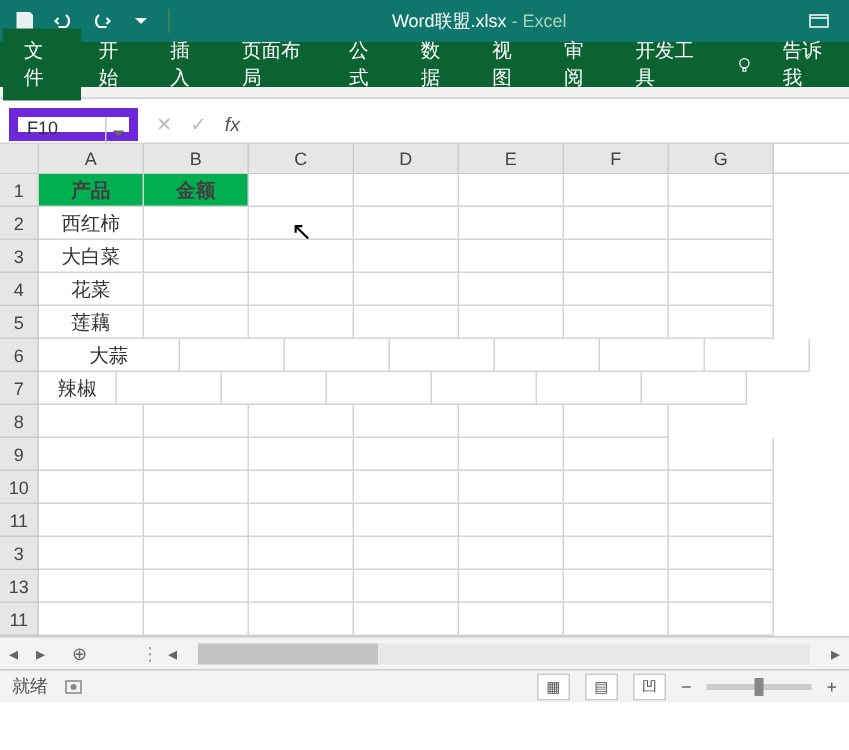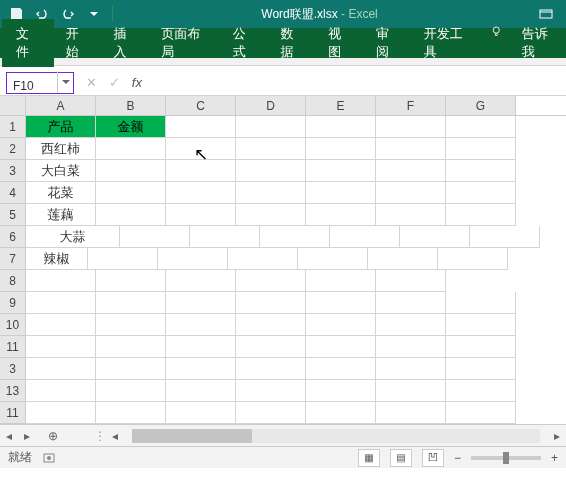--- a/index.html
+++ b/index.html
@@ -7,40 +7,40 @@
 .titlebar{height:28px;background:#0f766e;display:flex;align-items:center}
 .qat{display:flex;align-items:center;gap:10px;padding-left:8px}
 .qat-icon{width:16px;height:16px;display:flex;align-items:center;justify-content:center;color:#fff;cursor:pointer}
 .qat-sep{width:1px;height:16px;background:#3a8559}
 .title-area{flex:1;text-align:center;color:#fff;font-size:12px}
 .title-dim{color:#a8d4b8}
 .win-ctrl{width:40px;height:28px;display:flex;align-items:center;justify-content:center;color:#fff;cursor:pointer}
 .ribbon{height:30px;background:#0c6332;display:flex;align-items:center;padding:0 2px}
 .file-tab{background:#0c6332;color:#fff;padding:6px 14px;font-size:13px;cursor:pointer}
 .tab{color:#fff;padding:6px 12px;font-size:13px;cursor:pointer}
-.tell-me{color:#fff;font-size:13px;display:flex;align-items:flex-start;gap:20px;padding:6px 8px}
+.tell-me{color:#fff;font-size:13px;display:flex;align-items:center;gap:20px;padding:6px 8px}
 .ribbon-strip{height:8px;background:#f1f1f1;border-bottom:1px solid #d4d4d4}
 .namebox-row{height:26px;background:#fff;border-bottom:1px solid #d4d4d4;display:flex;align-items:center;margin-top:4px}
-.namebox{width:68px;height:22px;border:1px solid #6d28d9;display:flex;align-items:flex-end;margin-left:6px}
+.namebox{width:86px;height:22px;border:6px solid #6d28d9;display:flex;align-items:flex-start;margin-left:6px}
 .namebox-text{flex:1;padding:0 6px;font-size:12px}
 .namebox-dd{width:16px;height:22px;border-left:1px solid #ccc;display:flex;align-items:center;justify-content:center;color:#666;cursor:pointer}
 .fx-area{display:flex;align-items:center;gap:12px;padding-left:12px;color:#bbb}
 .fx-btn{cursor:pointer;font-size:13px}
 .fx-label{color:#555;font-style:italic;font-size:13px}
 .grid-area{position:relative;background:#fff}
 .col-headers{display:flex;height:20px;border-bottom:1px solid #ccc}
 .corner{width:26px;border-right:1px solid #ccc;background:#e6e6e6}
 .colh{background:#e6e6e6;border-right:1px solid #ccc;text-align:center;line-height:20px;font-size:12px;color:#444;cursor:pointer}
 .rows{display:flex}
 .row-headers{width:26px}
 .rowh{height:22px;border-bottom:1px solid #ccc;border-right:1px solid #ccc;background:#e6e6e6;text-align:center;line-height:22px;font-size:12px;color:#444;cursor:pointer}
 .cells{flex:1}
 .row{display:flex;height:22px}
 .cell{border-right:1px solid #d4d4d4;border-bottom:1px solid #d4d4d4;line-height:22px;text-align:center;font-size:13px;cursor:cell}
-.hdr-cell{background:#00b050;color:#000000;font-weight:400}
+.hdr-cell{background:#00b050;color:#404040;font-weight:700}
 .cursor{position:absolute;left:194px;top:48px;pointer-events:none;font-size:17px;color:#000}
 .hscroll-row{height:22px;border-top:1px solid #ccc;display:flex;align-items:center;background:#f3f3f3}
 .scroll-btn{width:18px;height:18px;display:flex;align-items:center;justify-content:center;color:#666;cursor:pointer}
 .sheet-tab{background:#fff;border:1px solid #ccc;border-bottom:2px solid #0c6332;padding:2px 14px;font-size:12px;cursor:pointer}
 .add-sheet{width:22px;height:22px;display:flex;align-items:center;justify-content:center;color:#666;cursor:pointer;margin-left:6px}
 .hscroll-track{flex:1;margin:0 8px;height:14px;background:#e8e8e8;position:relative}
 .hscroll-thumb{position:absolute;left:0;top:0;height:14px;width:120px;background:#c4c4c4;cursor:pointer}
 .statusbar{height:22px;background:#f3f3f3;border-top:1px solid #ccc;display:flex;align-items:center;padding:0 8px;gap:10px;font-size:12px;color:#555}
 .sb-spacer{flex:1}
 .view-btn{width:22px;height:18px;border:1px solid #ccc;display:flex;align-items:center;justify-content:center;cursor:pointer;background:#fff;font-size:10px}
@@ -201,21 +201,21 @@
         <div class="row">
           <div class="cell" style="width: 94px;">大蒜</div>
           <div class="cell" style="width: 70px;"></div>
           <div class="cell" style="width: 70px;"></div>
           <div class="cell" style="width: 70px;"></div>
           <div class="cell" style="width: 70px;"></div>
           <div class="cell" style="width: 70px;"></div>
           <div class="cell" style="width: 70px;"></div>
         </div>
         <div class="row">
-          <div class="cell" style="width: 62px;">辣椒</div>
+          <div class="cell" style="width: 52px;">辣椒</div>
           <div class="cell" style="width: 70px;"></div>
           <div class="cell" style="width: 70px;"></div>
           <div class="cell" style="width: 70px;"></div>
           <div class="cell" style="width: 70px;"></div>
           <div class="cell" style="width: 70px;"></div>
           <div class="cell" style="width: 70px;"></div>
         </div>
         <div class="row">
           <div class="cell" style="width: 70px;"></div>
           <div class="cell" style="width: 70px;"></div>

